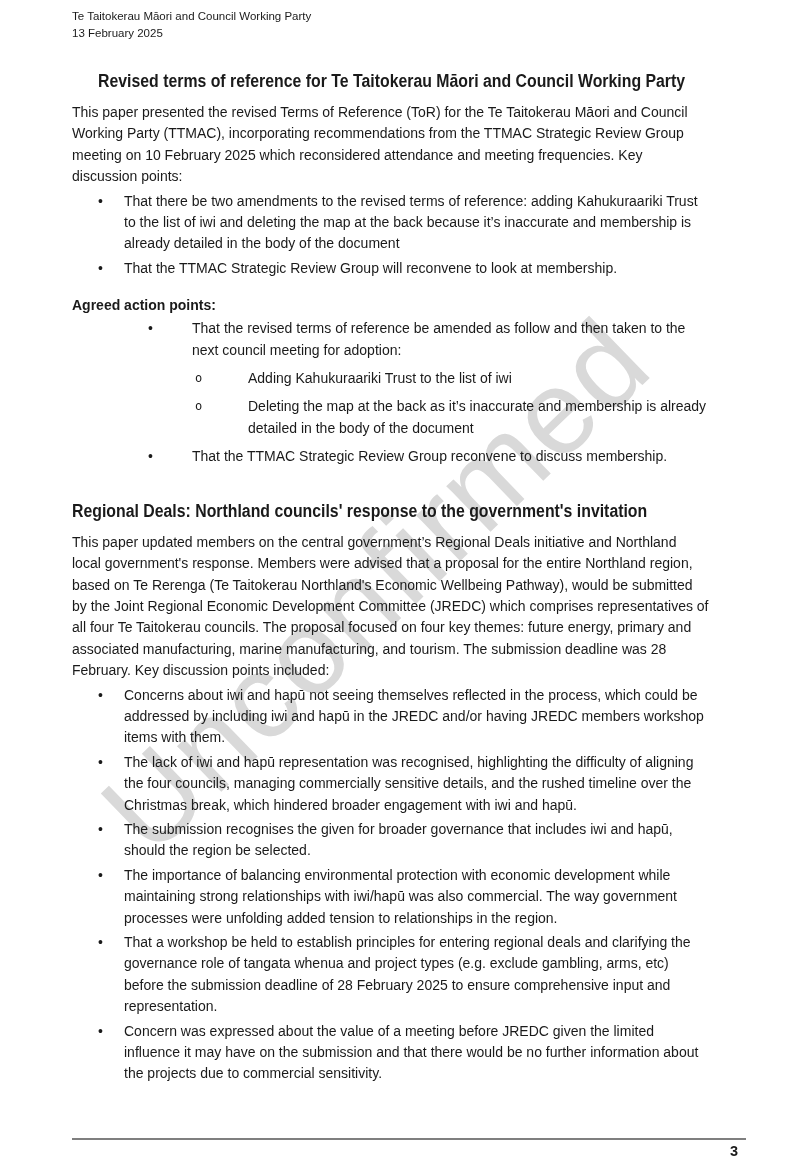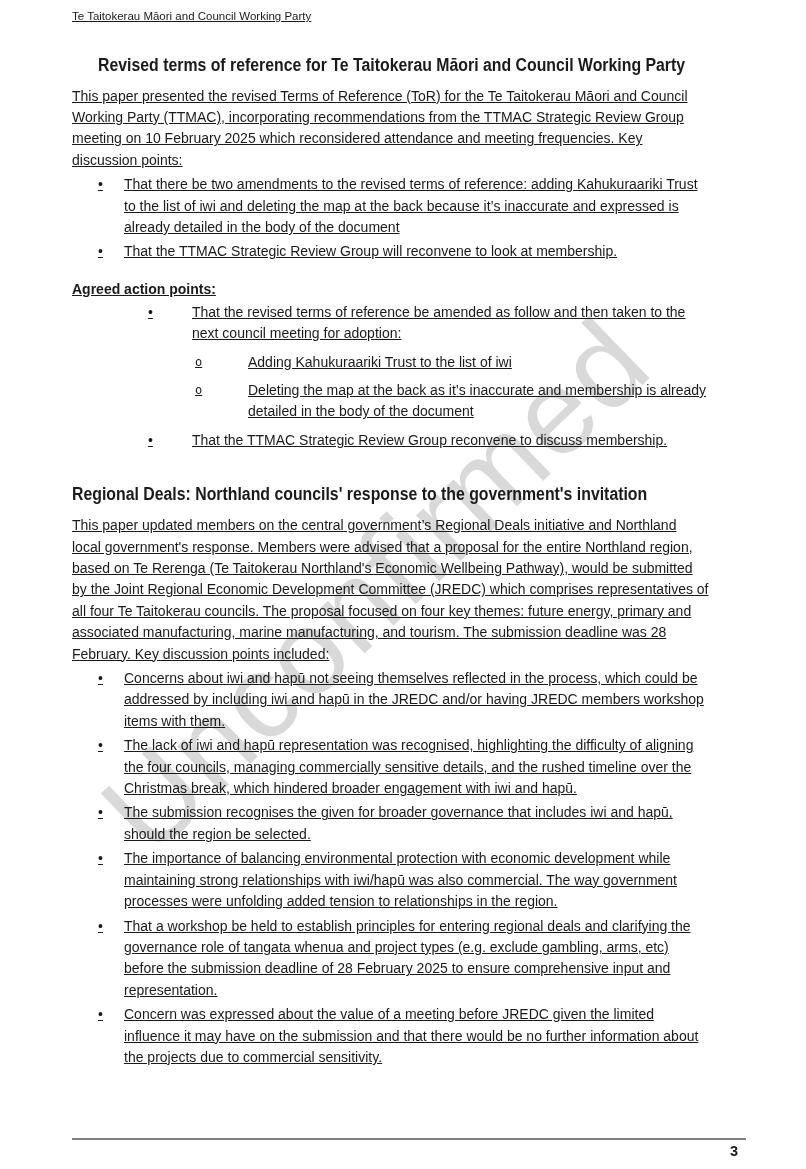--- a/index.html
+++ b/index.html
@@ -15,21 +15,20 @@
   .watermark{
     position:absolute;left:375px;top:585px;
     transform:translate(-50%,-50%) rotate(-44deg);
     font-size:120px;font-weight:400;letter-spacing:2px;
     color:#d9d9d9;white-space:nowrap;z-index:0;
     font-family:"Liberation Sans",sans-serif;
   }
   .content{
     position:relative;z-index:1;
     padding:8px 97px 0 72px;
-    text-decoration:underline;
   }
   .doc-header{font-size:11.5px;line-height:16.5px;color:#1a1a1a;}
   h1{
     font-size:18px;line-height:26px;font-weight:700;margin:0;
     white-space:nowrap;
   }
   h1 .squeeze{display:inline-block;transform:scaleX(0.88);transform-origin:left center;white-space:nowrap;}
   .h1-first{margin-top:27px;margin-left:26px;}
   .h1-second{margin-top:30px;}
   .item-label{font-size:15px;line-height:20px;font-weight:700;margin-top:1px;}
@@ -60,29 +59,30 @@
 <body>
 
 <div class="page">
 
   <div class="watermark">Unconfirmed</div>
 
   <div class="content">
 
     <div class="doc-header">
       <div>Te Taitokerau Māori and Council Working Party</div>
+      <div>13 February 2025</div>
     </div>
 
     <section>
       <h1 class="h1-first"><span class="squeeze">Revised terms of reference for Te Taitokerau Māori and Council Working Party</span></h1>
       <p class="body-para">This paper presented the revised Terms of Reference (ToR) for the Te Taitokerau Māori and Council Working Party (TTMAC), incorporating recommendations from the TTMAC Strategic Review Group meeting on 10 February 2025 which reconsidered attendance and meeting frequencies. Key discussion points:</p>
       <div class="blist">
           <div class="li lvl1">
             <span class="marker dot">•</span>
-            <span class="li-text">That there be two amendments to the revised terms of reference: adding Kahukuraariki Trust to the list of iwi and deleting the map at the back because it’s inaccurate and expressed is already detailed in the body of the document</span>
+            <span class="li-text">That there be two amendments to the revised terms of reference: adding Kahukuraariki Trust to the list of iwi and deleting the map at the back because it’s inaccurate and membership is already detailed in the body of the document</span>
           </div>
           <div class="li lvl1">
             <span class="marker dot">•</span>
             <span class="li-text">That the TTMAC Strategic Review Group will reconvene to look at membership.</span>
           </div>
         </div>
       <div class="subhead">Agreed action points:</div>
       <div class="blist">
           <div class="li aap">
             <span class="marker dot">•</span>

